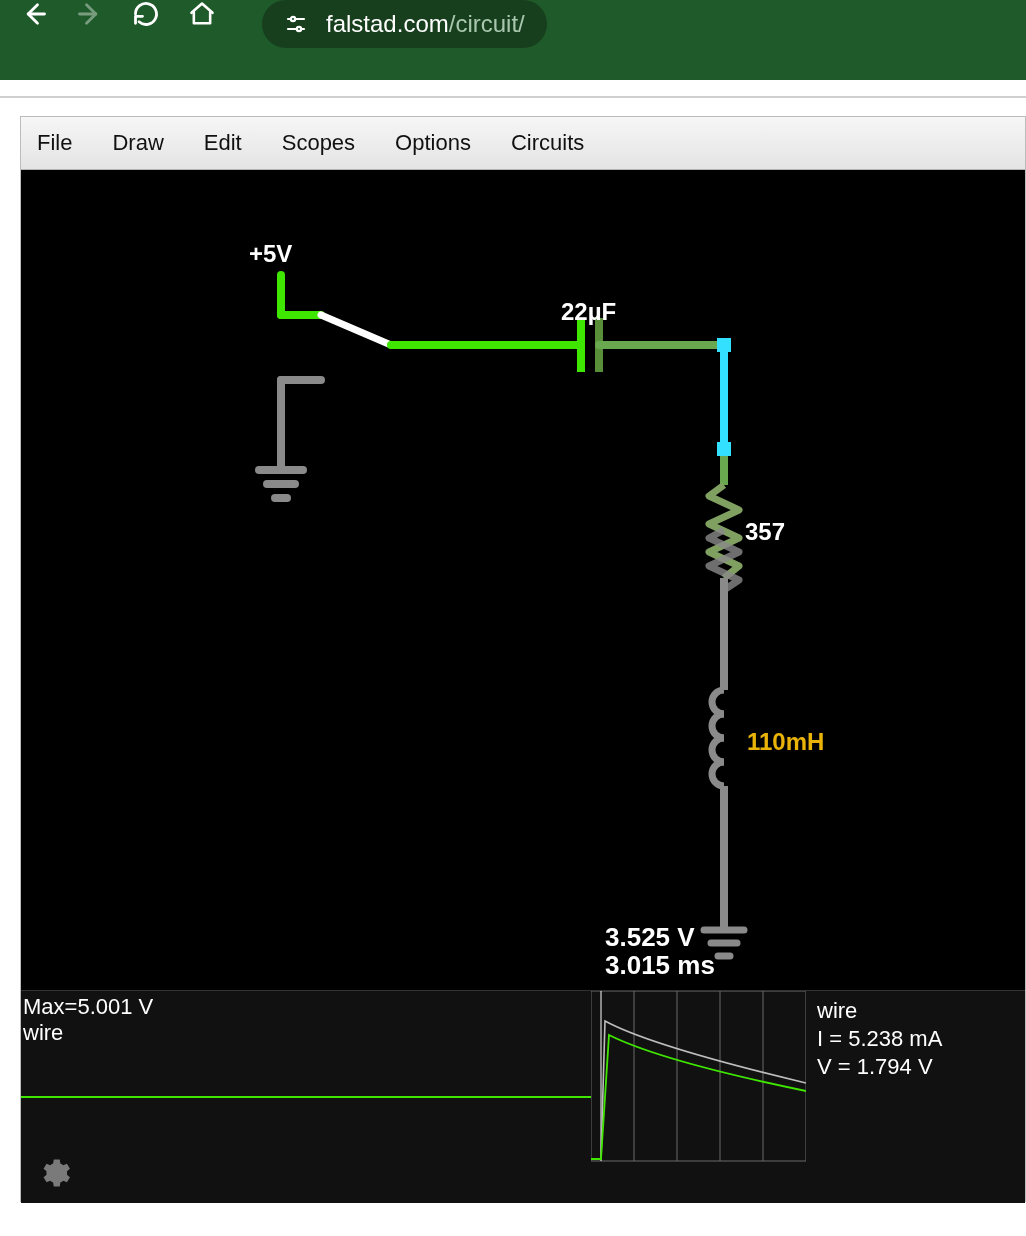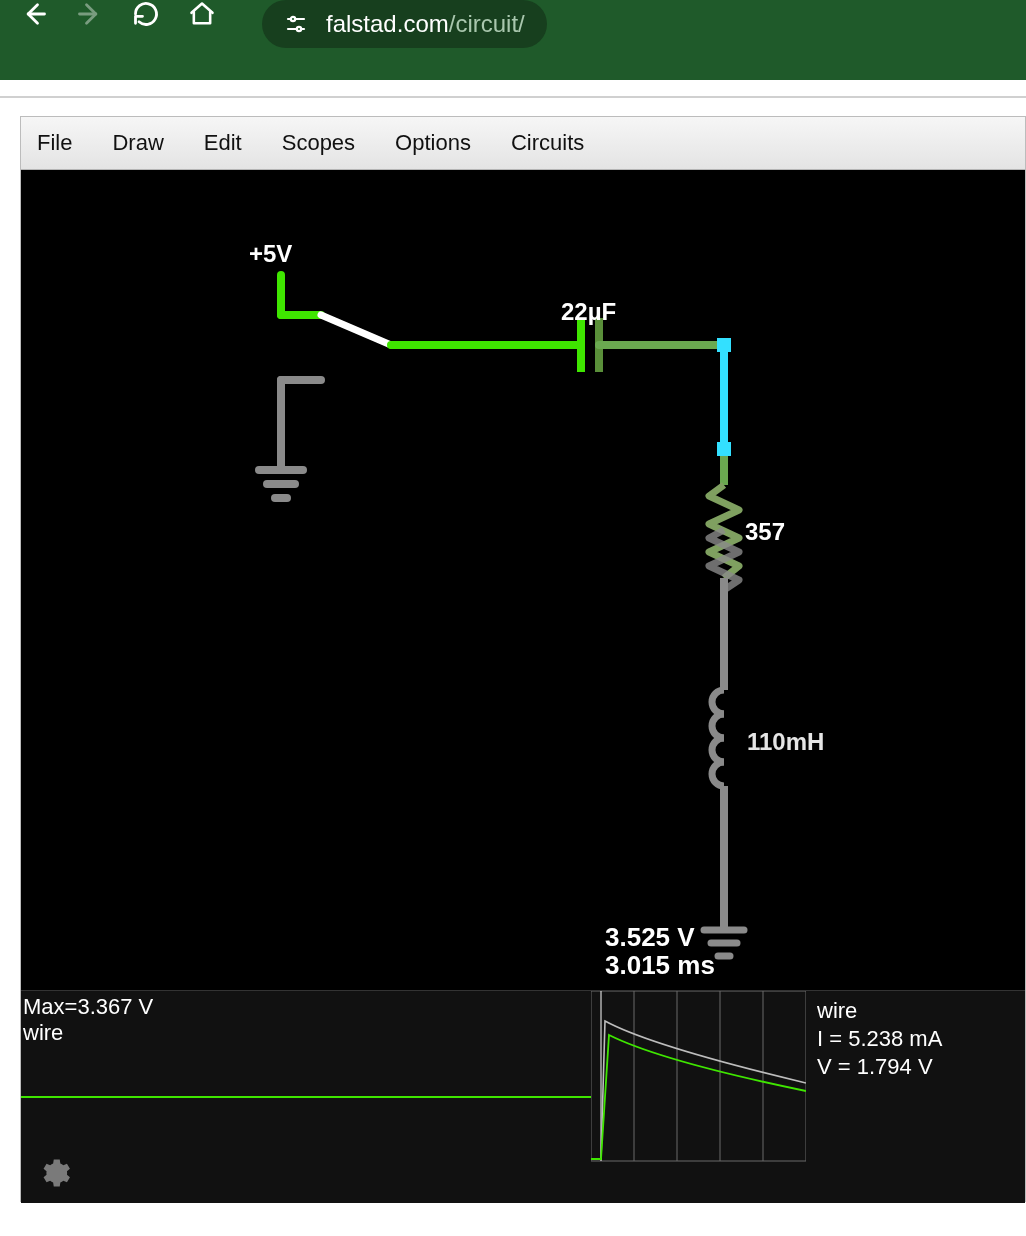--- a/index.html
+++ b/index.html
@@ -228,28 +228,28 @@
       <g stroke="#8a8a8a" stroke-width="7" stroke-linecap="round">
         <line x1="683" y1="760" x2="723" y2="760"></line>
         <line x1="690" y1="773" x2="716" y2="773"></line>
         <line x1="697" y1="786" x2="709" y2="786"></line>
       </g>
     </svg>
 
     <div style="position:absolute;left:228px;top:70px;color:#fff;font-size:24px;font-weight:bold;">+5V</div>
     <div style="position:absolute;left:540px;top:128px;color:#fff;font-size:24px;font-weight:bold;">22µF</div>
     <div style="position:absolute;left:724px;top:348px;color:#fff;font-size:24px;font-weight:bold;">357</div>
-    <div style="position:absolute;left:726px;top:558px;color:#e5e5e5;font-size:24px;font-weight:bold;">110mH</div>
+    <div style="position:absolute;left:726px;top:558px;color:#eab308;font-size:24px;font-weight:bold;">110mH</div>
     <div style="position:absolute;left:584px;top:752px;color:#fff;font-size:26px;font-weight:bold;">3.525 V</div>
     <div style="position:absolute;left:584px;top:780px;color:#fff;font-size:26px;font-weight:bold;">3.015 ms</div>
   </div>
 
   <div class="scope-area">
     <div class="scope-left">
-      <div class="scope-label" style="position:absolute;left:2px;top:2px;">Max=3.367 V</div>
+      <div class="scope-label" style="position:absolute;left:2px;top:2px;">Max=5.001 V</div>
       <div class="scope-label" style="position:absolute;left:2px;top:28px;">wire</div>
 
       <svg width="570" height="212" style="position:absolute;left:0;top:0;">
         <line x1="0" y1="106" x2="570" y2="106" stroke="#3fe600" stroke-width="2"></line>
       </svg>
       <div class="gear-btn">
         <svg width="36" height="36" viewBox="0 0 24 24" fill="#7a7a7a">
             <path d="M12 8a4 4 0 1 0 0 8 4 4 0 0 0 0-8zm9.4 4a7.6 7.6 0 0 0-.1-1.2l2-1.6-2-3.4-2.4 1a7.7 7.7 0 0 0-2-1.2l-.4-2.6h-4l-.4 2.6a7.7 7.7 0 0 0-2 1.2l-2.4-1-2 3.4 2 1.6a7.6 7.6 0 0 0 0 2.4l-2 1.6 2 3.4 2.4-1a7.7 7.7 0 0 0 2 1.2l.4 2.6h4l.4-2.6a7.7 7.7 0 0 0 2-1.2l2.4 1 2-3.4-2-1.6c.1-.4.1-.8.1-1.2z"></path>
           </svg>
       </div>

